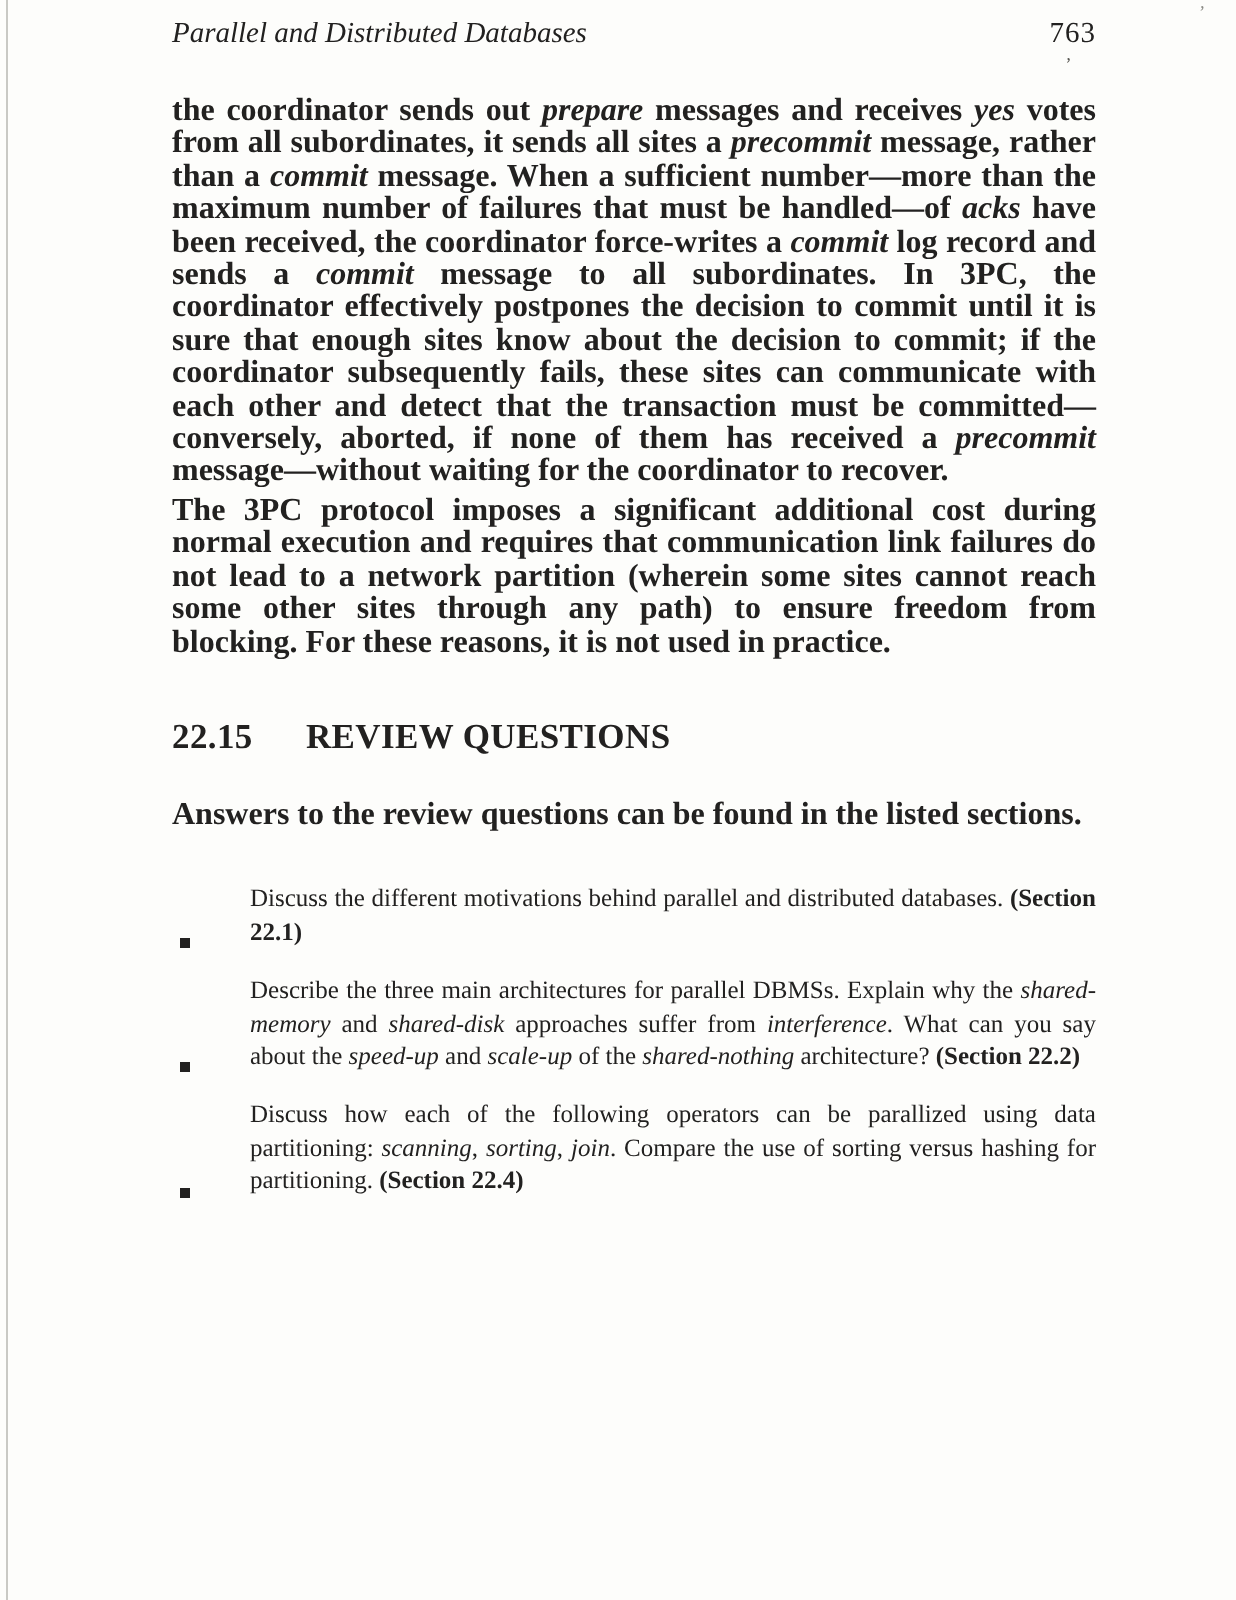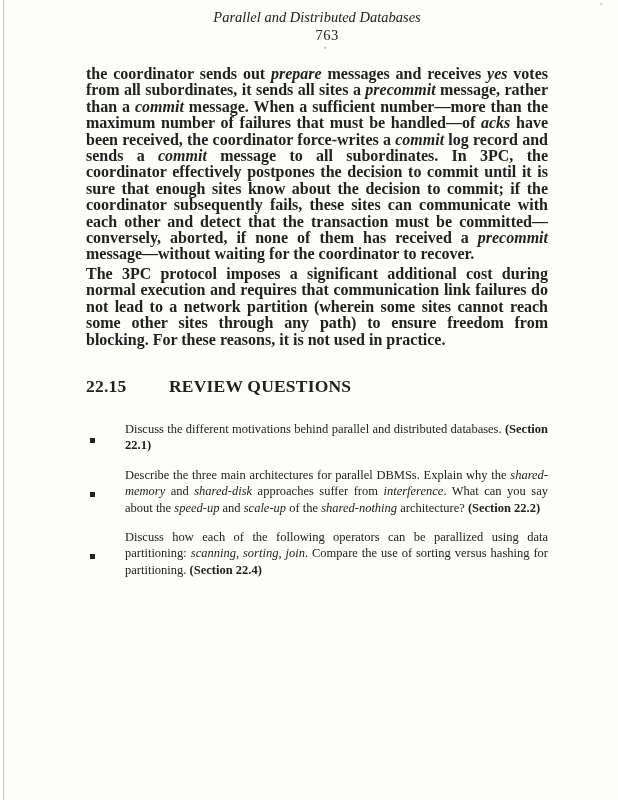--- a/index.html
+++ b/index.html
@@ -22,21 +22,21 @@
     width: 1px; height: 800px;
     background: #c9c9c4;
   }
   .corner-mark {
     position: absolute; top: 1px; right: 16px;
     font-size: 9px; color: #8a8a85;
     font-style: italic;
   }
   .running-head {
     display: flex; justify-content: space-between; align-items: center;
-    font-size: 14.5px; line-height: 18px; flex-direction: column;
+    font-size: 14.5px; line-height: 18px;
   }
   .head-title { font-style: italic; }
   .head-page { position: relative; letter-spacing: 0.5px; margin-left: 20px; }
   .pn-mark {
     position: absolute; left: 8px; top: 15px;
     font-size: 9px; color: #55544f;
   }
   .para {
     font-size: 16px; line-height: 16.4px;
     margin: 0;
@@ -45,28 +45,28 @@
   .justify { text-align: justify; }
   .para-1 { margin-top: 22px; }
   .para-2 { margin-top: 3px; }
   .i { font-style: italic; }
   .b { font-weight: bold; }
   .section-heading {
     margin: 28px 0 0 0;
     font-size: 17.5px; line-height: 20px;
     font-weight: bold; letter-spacing: 0.2px;
   }
-  .sec-num { margin-right: 38px; }
+  .sec-num { margin-right: 22px; }
   .intro { margin-top: 22px; }
   .questions {
     list-style: none;
     margin: 25px 0 0 0; padding: 0;
   }
   .question {
-    display: flex; align-items: center;
+    display: flex; align-items: flex-end;
     margin-bottom: 13px;
   }
   .bullet {
     flex: none;
     width: 5px; height: 5px;
     background: #222120;
     margin: 6px 0 0 4px;
   }
   .q-text {
     display: block; flex: 1;
@@ -92,20 +92,21 @@
 
   <div>
     <p class="para justify para-1"><span>the coordinator sends out </span><span class="i">prepare</span><span> messages and receives </span><span class="i">yes</span><span> votes from all subordinates, it sends all sites a </span><span class="i">precommit</span><span> message, rather than a </span><span class="i">commit</span><span> message. When a sufficient number—more than the maximum number of failures that must be handled—of </span><span class="i">acks</span><span> have been received, the coordinator force-writes a </span><span class="i">commit</span><span> log record and sends a </span><span class="i">commit</span><span> message to all subordinates. In 3PC, the coordinator effectively postpones the decision to commit until it is sure that enough sites know about the decision to commit; if the coordinator subsequently fails, these sites can communicate with each other and detect that the transaction must be committed—conversely, aborted, if none of them has received a </span><span class="i">precommit</span><span> message—without waiting for the coordinator to recover.</span></p>
     <p class="para justify para-2"><span>The 3PC protocol imposes a significant additional cost during normal execution and requires that communication link failures do not lead to a network partition (wherein some sites cannot reach some other sites through any path) to ensure freedom from blocking. For these reasons, it is not used in practice.</span></p>
 
     <h2 class="section-heading">
       <span class="sec-num">22.15</span>
       <span class="sec-title">REVIEW QUESTIONS</span>
     </h2>
 
+    <p class="para intro">Answers to the review questions can be found in the listed sections.</p>
 
     <ul class="questions">
       <li class="question">
         <span class="bullet"></span>
         <span class="q-text"><span>Discuss the different motivations behind parallel and distributed databases. </span><span class="b">(Section 22.1)</span></span>
       </li>
       <li class="question">
         <span class="bullet"></span>
         <span class="q-text"><span>Describe the three main architectures for parallel DBMSs. Explain why the </span><span class="i">shared-memory</span><span> and </span><span class="i">shared-disk</span><span> approaches suffer from </span><span class="i">interference</span><span>. What can you say about the </span><span class="i">speed-up</span><span> and </span><span class="i">scale-up</span><span> of the </span><span class="i">shared-nothing</span><span> architecture? </span><span class="b">(Section 22.2)</span></span>
       </li>

